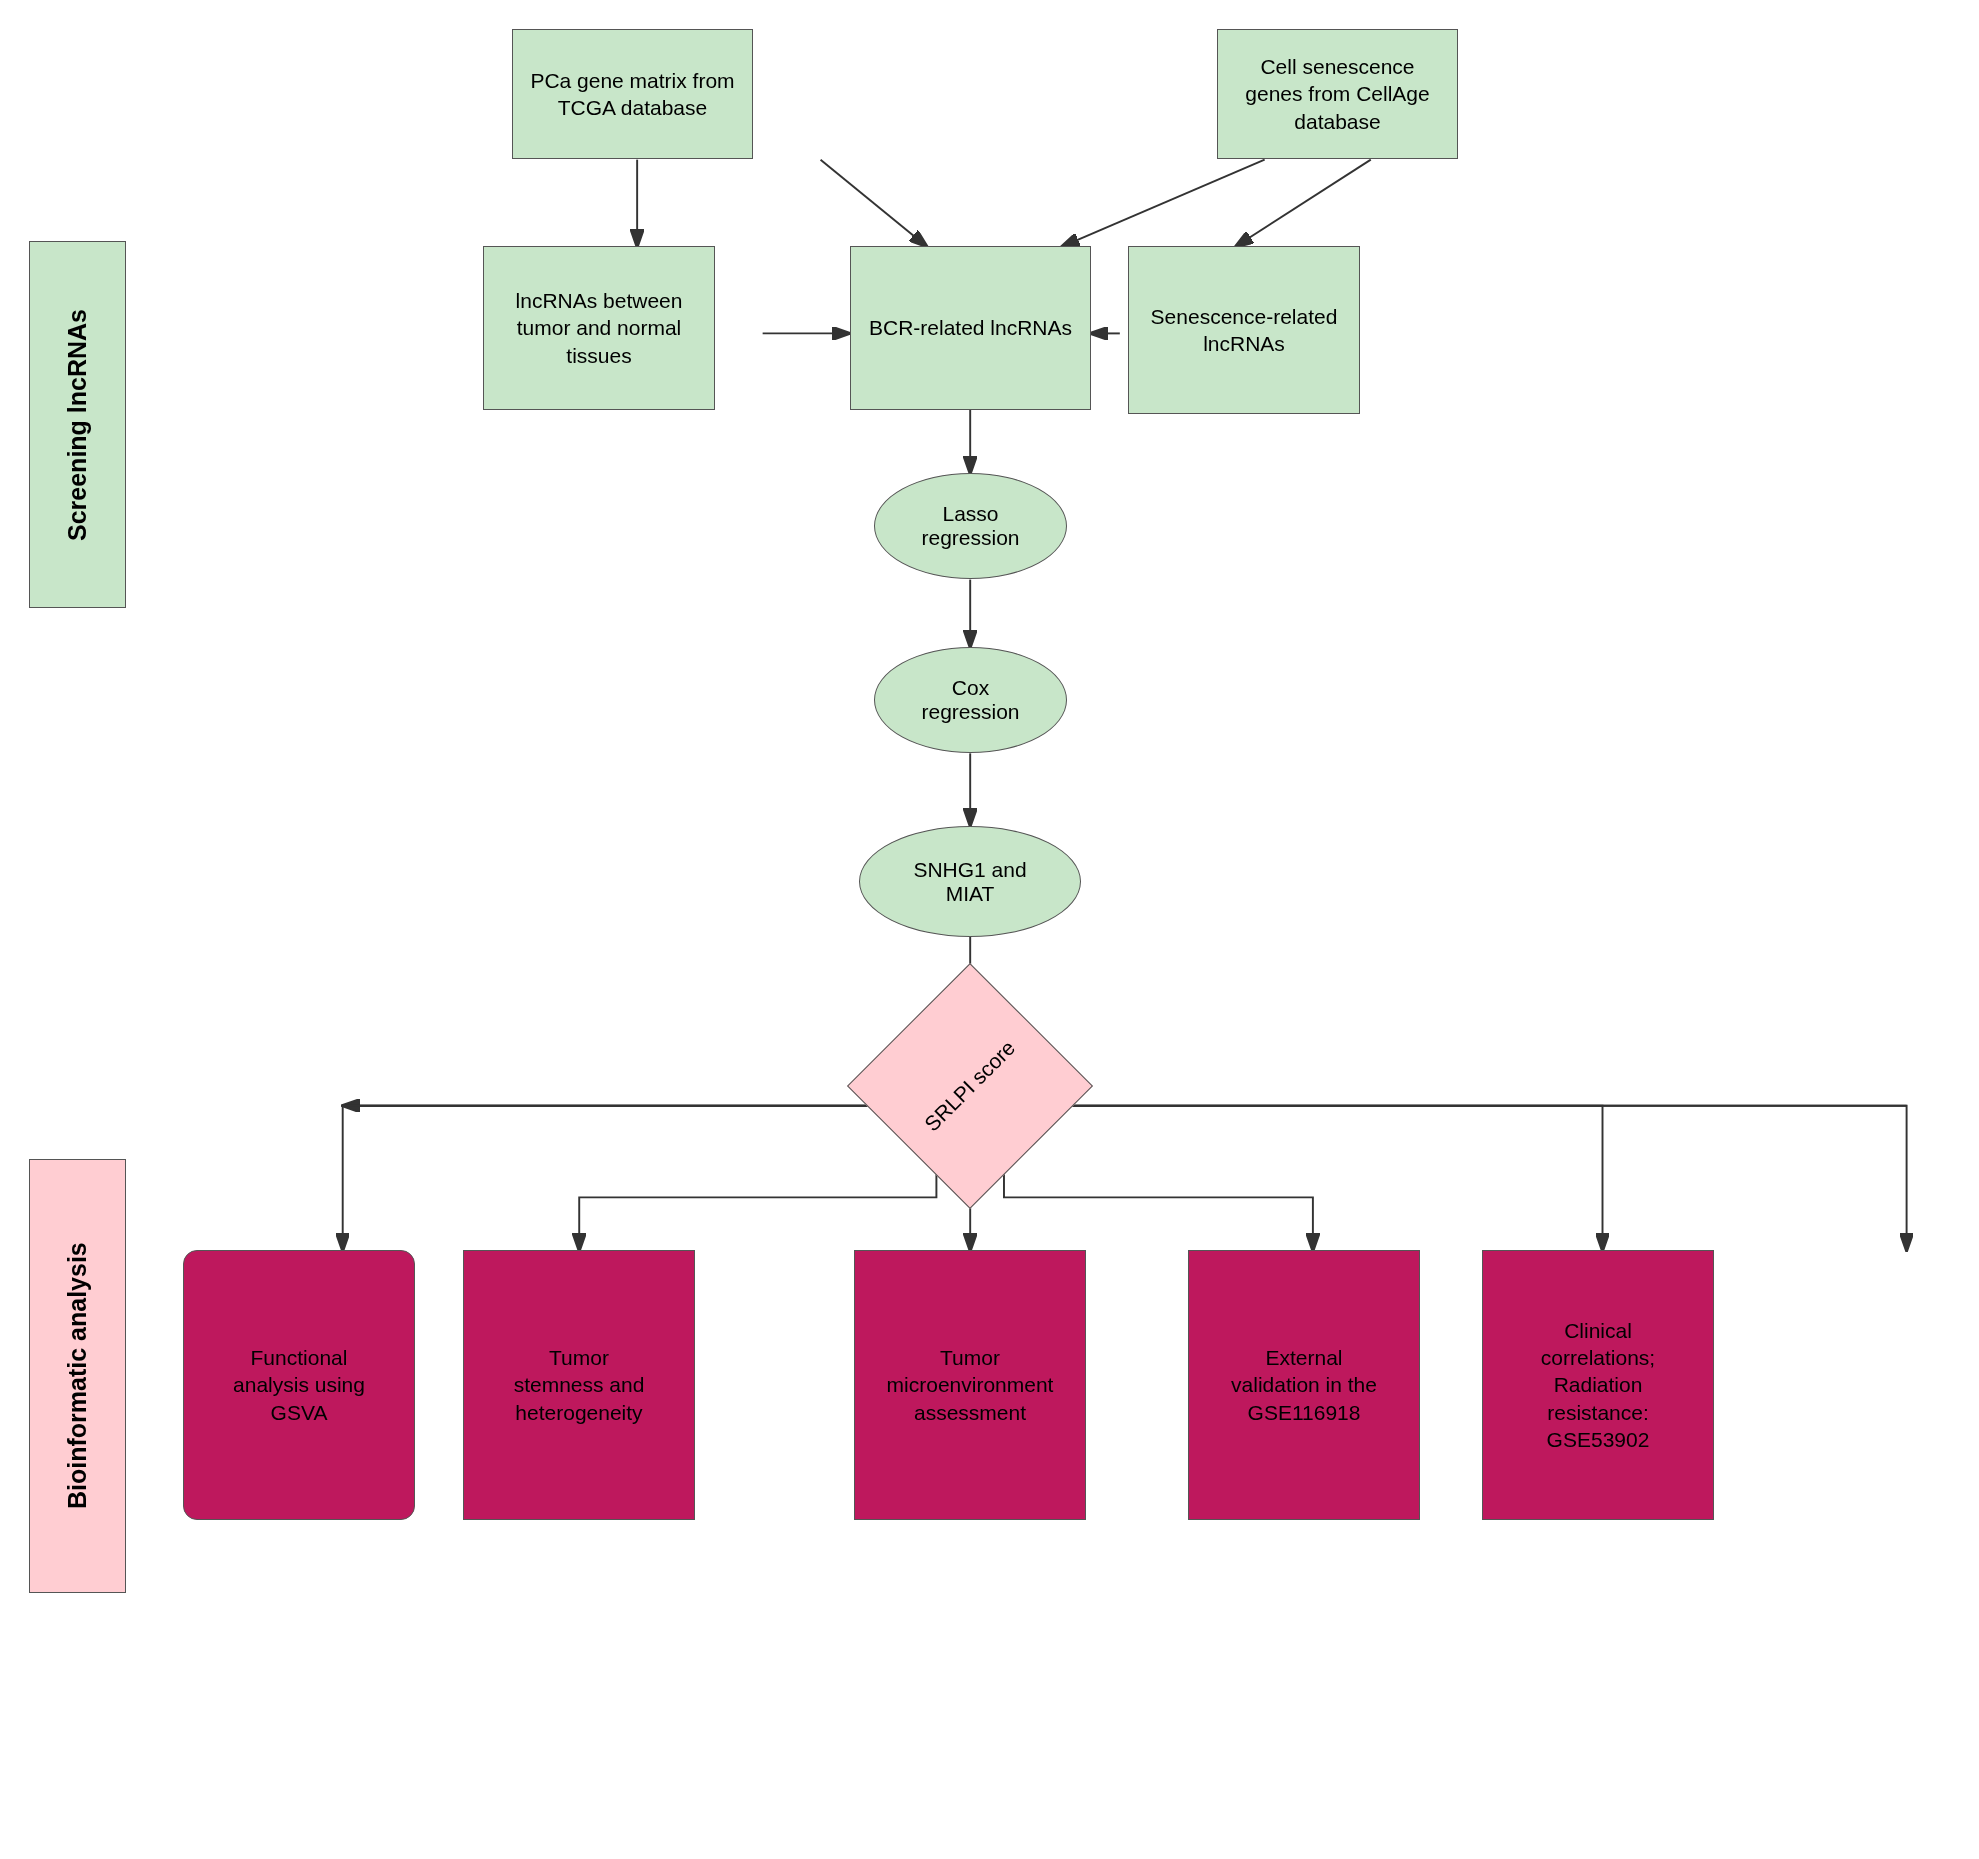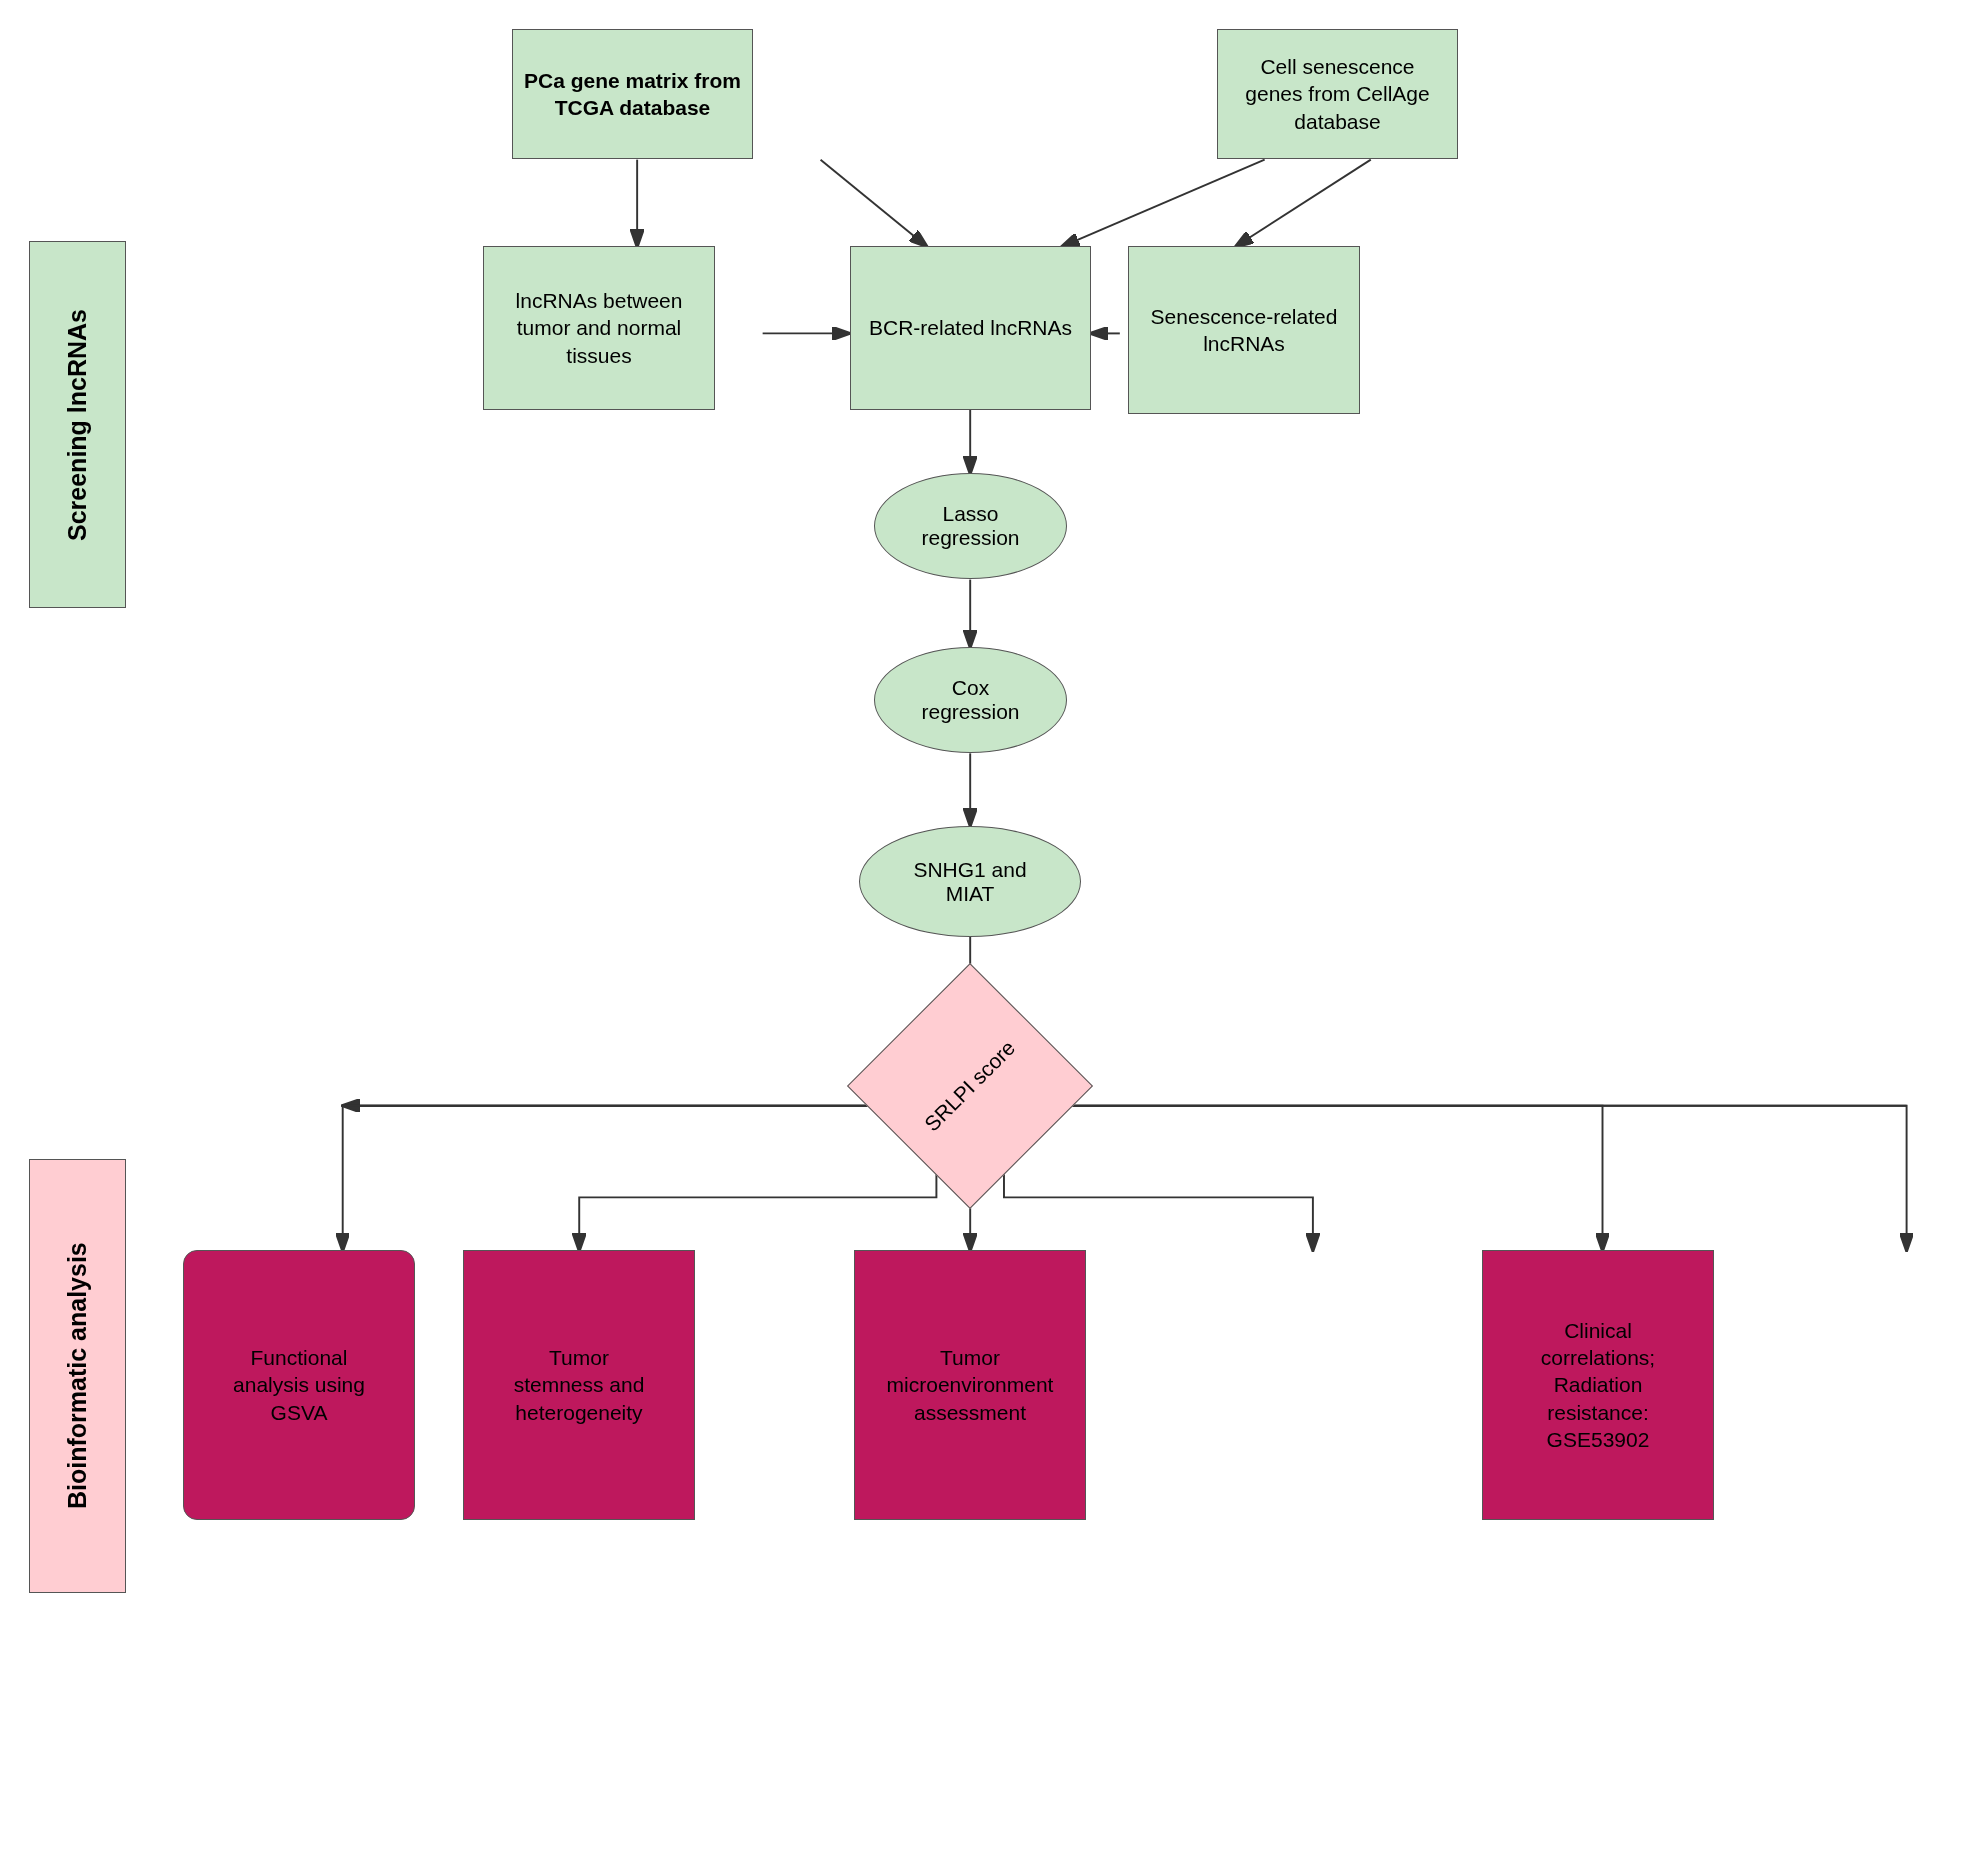--- a/index.html
+++ b/index.html
@@ -169,21 +169,21 @@
 
     <polyline points="1100,1145 1660,1145 1660,1295" marker-end="url(#arrowhead)"></polyline>
 
     <polyline points="1100,1145 1975,1145 1975,1295" marker-end="url(#arrowhead)"></polyline>
 
     <line x1="910" y1="1145" x2="355" y2="1145"></line>
 
     <line x1="1100" y1="1145" x2="1975" y2="1145"></line>
   </svg>
 
-  <div class="box green-box" style="left:512px; top:29px; width:241px; height:130px;font-weight:bold;">PCa gene matrix from<br>TCGA database</div>
+  <div class="box green-box" style="left:512px; top:29px; width:241px; height:130px;">PCa gene matrix from<br>TCGA database</div>
 
   <div class="box green-box" style="left:1217px; top:29px; width:241px; height:130px;">Cell senescence<br>genes from CellAge<br>database</div>
 
   <div class="box green-box" style="left:483px; top:246px; width:232px; height:164px;">lncRNAs between<br>tumor and normal<br>tissues</div>
 
   <div class="box green-box" style="left:850px; top:246px; width:241px; height:164px;">BCR-related lncRNAs</div>
 
   <div class="box green-box" style="left:1120px; top:246px; width:232px; height:168px;margin-left:8px;">Senescence-related<br>lncRNAs</div>
 
   <div class="ellipse" style="left:874px; top:473px; width:193px; height:106px;">Lasso<br>regression</div>
@@ -196,20 +196,21 @@
     <div class="diamond"></div>
     <span class="diamond-text">SRLPI score</span>
   </div>
 
   <div class="box pink-box" style="left:183px; top:1250px; width:232px; height:270px;border-radius:14px;">Functional<br>analysis using<br>GSVA</div>
 
   <div class="box pink-box" style="left:463px; top:1250px; width:232px; height:270px;">Tumor<br>stemness and<br>heterogeneity</div>
 
   <div class="box pink-box" style="left:854px; top:1250px; width:232px; height:270px;">Tumor<br>microenvironment<br>assessment</div>
 
+  <div class="box pink-box" style="left:1188px; top:1250px; width:232px; height:270px;">External<br>validation in the<br>GSE116918</div>
 
   <div class="box pink-box" style="left:1482px; top:1250px; width:232px; height:270px;">Clinical<br>correlations;<br>Radiation<br>resistance:<br>GSE53902</div>
 
 
   <div class="side-label green" style="left:29px; top:241px; width:97px; height:367px;">Screening lncRNAs</div>
 
   <div class="side-label pink" style="left:29px; top:1159px; width:97px; height:434px;">Bioinformatic analysis</div>
 
 </div>
 

